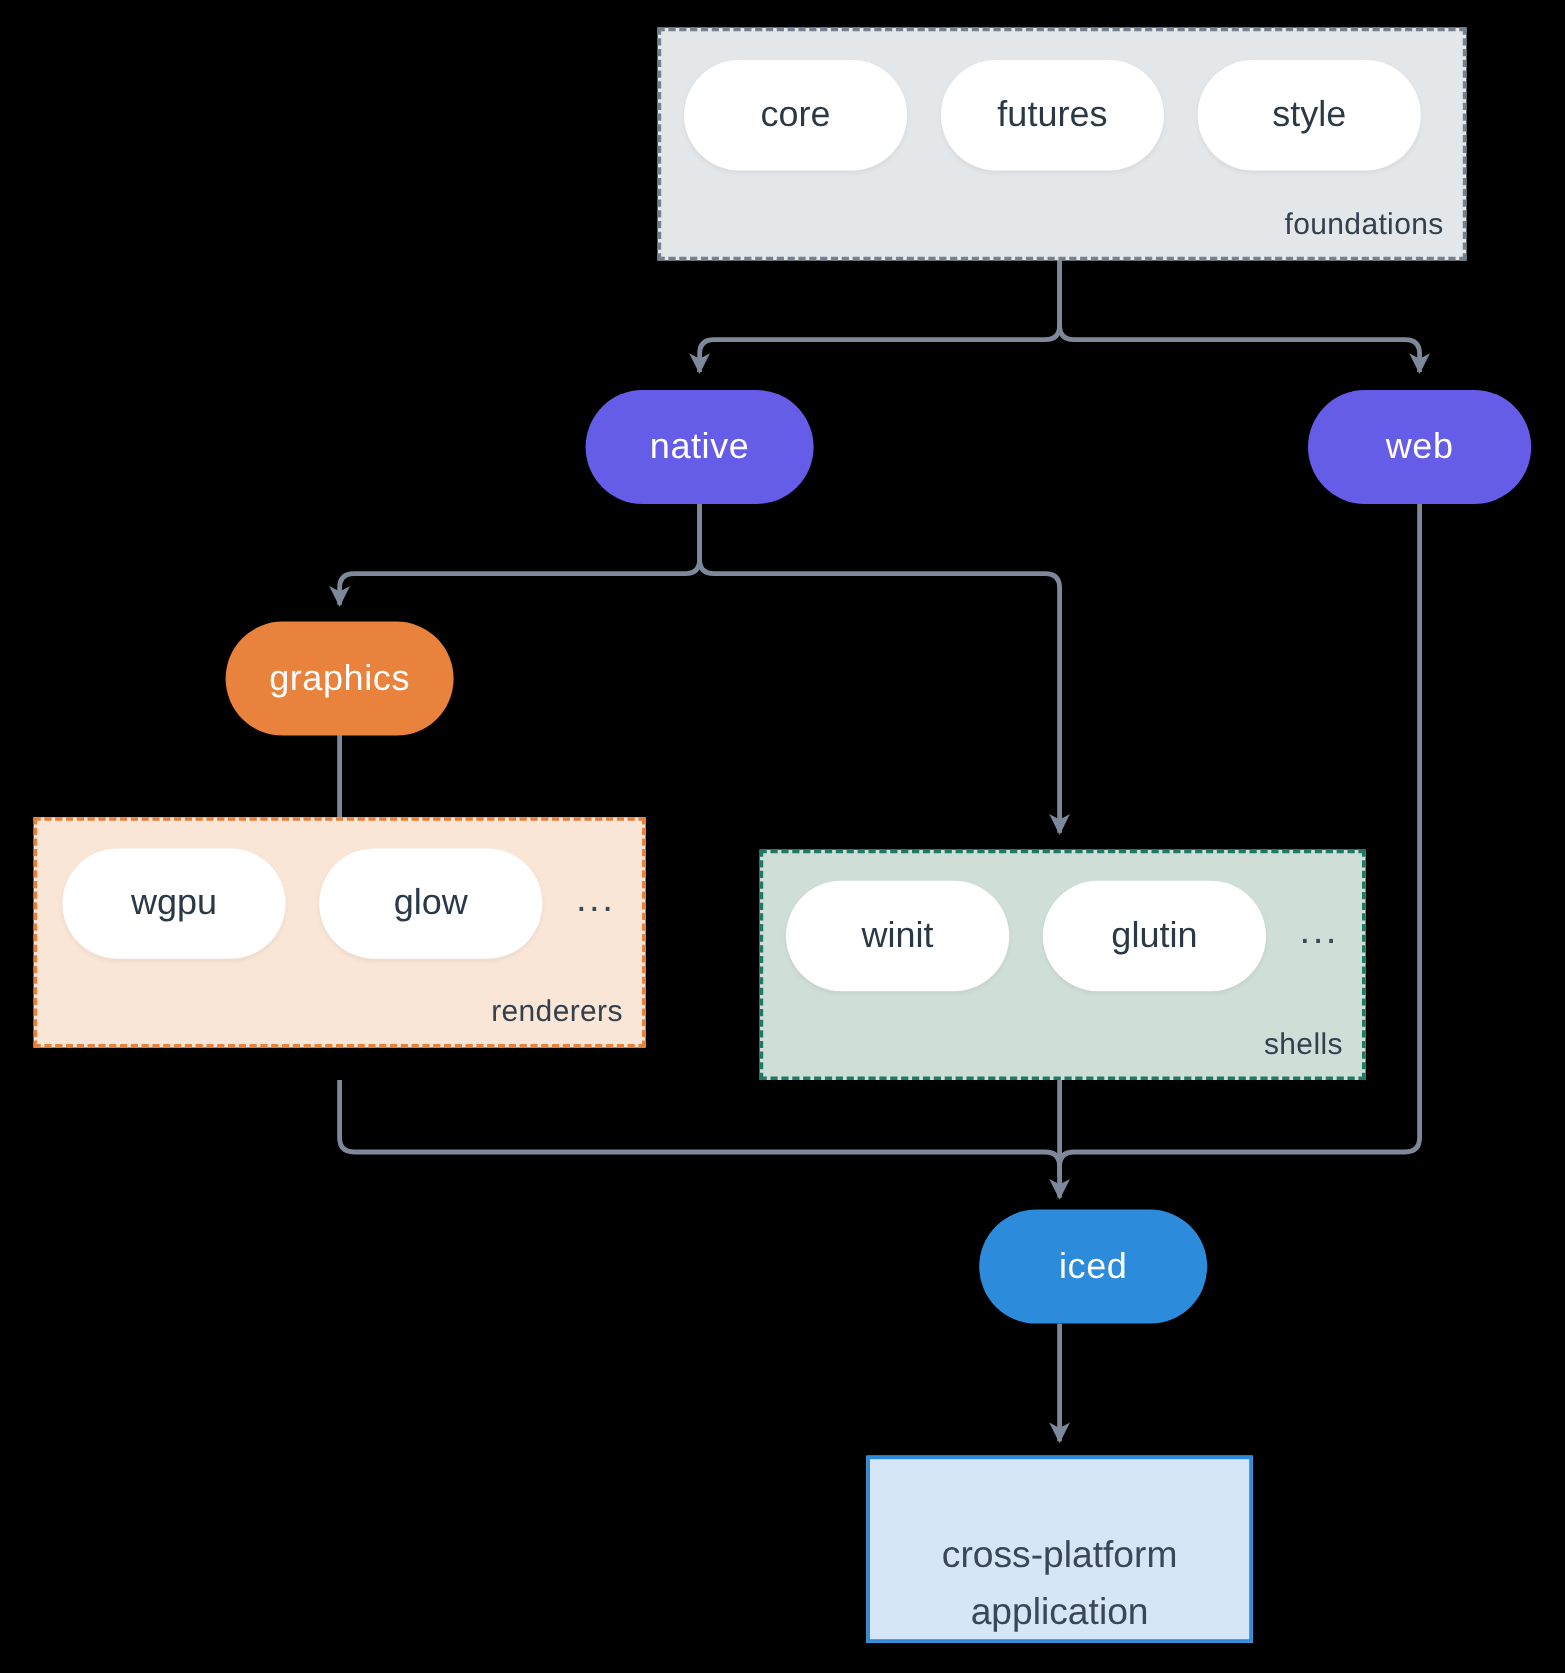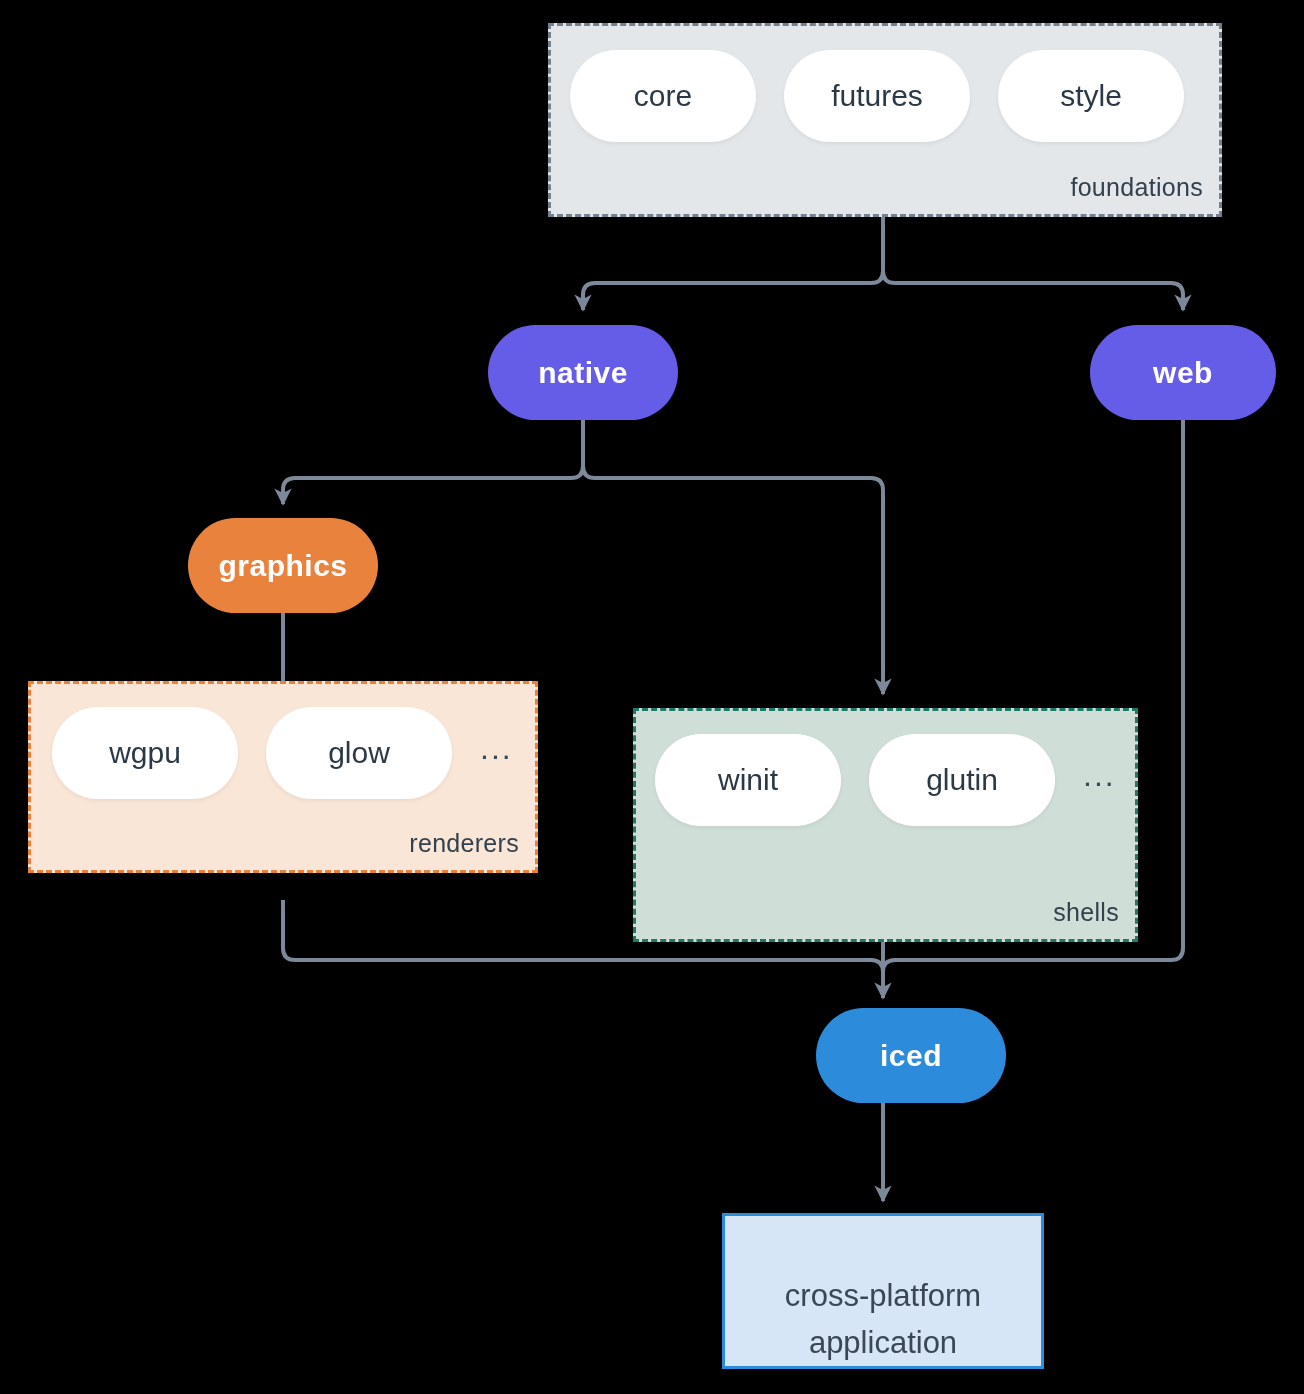--- a/index.html
+++ b/index.html
@@ -61,42 +61,41 @@
     position: absolute;
     width: 190px;
     height: 95px;
     border-radius: 48px;
     display: flex;
     align-items: center;
     justify-content: center;
     font-size: 30px;
     color: #FFFFFF;
     letter-spacing: 0.5px;
-    font-weight: bold;
   }
   #foundations {
     left: 548px; top: 23px;
     width: 674px; height: 194px;
     background: #E3E7EA;
     border: 3px dashed #74828F;
   }
   #foundations .pills { padding: 24px 0 0 19px; }
   #native   { left: 488px;  top: 325px; background: #655CE8; }
   #web      { left: 1090px; top: 325px; background: #655CE8; width: 186px; }
   #graphics { left: 188px;  top: 518px; background: #E8823C; }
   #renderers {
     left: 28px; top: 681px;
     width: 510px; height: 192px;
     background: #FAE6D7;
     border: 3px dashed #E8813C;
   }
   #renderers .pills { padding: 23px 0 0 21px; }
   #shells {
     left: 633px; top: 708px;
-    width: 505px; height: 234px;
+    width: 505px; height: 192px;
     background: #CFDFD8;
     border: 3px dashed #1E7A67;
   }
   #shells .pills { padding: 23px 0 0 19px; }
   #iced { left: 816px; top: 1008px; background: #2D8BDB; }
   #appbox {
     position: absolute;
     left: 722px; top: 1213px;
     width: 322px; height: 156px;
     box-sizing: border-box;

